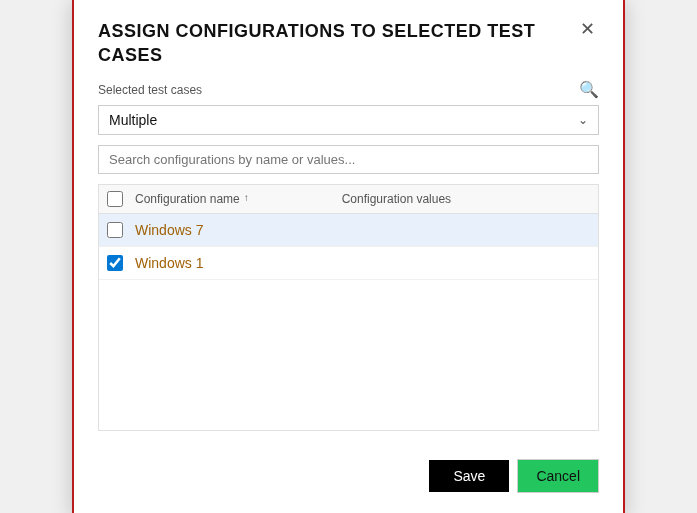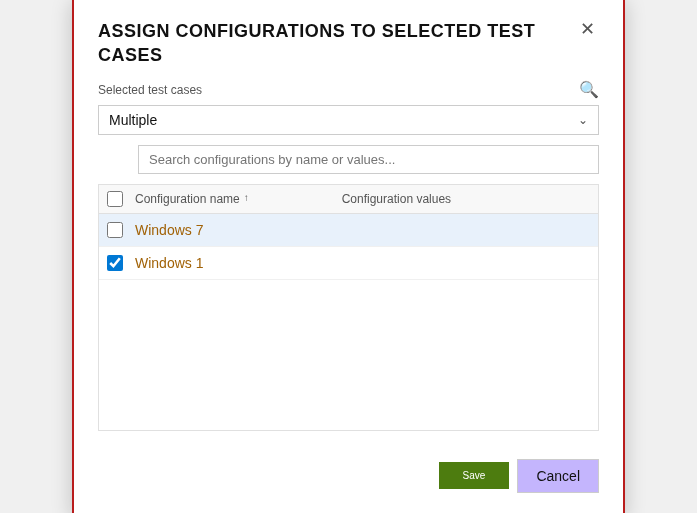--- a/index.html
+++ b/index.html
@@ -75,21 +75,20 @@
       font-size: 12px;
       color: #555;
     }
     .search-row {
       display: flex;
       align-items: center;
       border: 1px solid #ccc;
       padding: 6px 10px;
       margin-bottom: 10px;
       background: #fff;
-      margin-left: 40px;
     }
     .search-input {
       flex: 1;
       border: none;
       outline: none;
       font-size: 13px;
       color: #555;
       background: transparent;
     }
     .search-icon-top {
@@ -163,30 +162,30 @@
       accent-color: #0078d4;
     }
     .dialog-footer {
       display: flex;
       justify-content: flex-end;
       align-items: center;
       padding: 12px 24px 20px 24px;
       gap: 8px;
     }
     .btn-save {
-      background: #4d7c0f;
+      background: #000000;
       color: #fff;
       border: none;
       padding: 8px 24px;
-      font-size: 10px;
+      font-size: 14px;
       cursor: pointer;
       font-family: inherit;
     }
     .btn-cancel {
-      background: #c4b5fd;
+      background: #22c55e;
       color: #111;
       border: 1px solid #ccc;
       padding: 8px 18px;
       font-size: 14px;
       cursor: pointer;
       font-family: inherit;
     }
     .empty-area {
       flex: 1;
       min-height: 150px;

